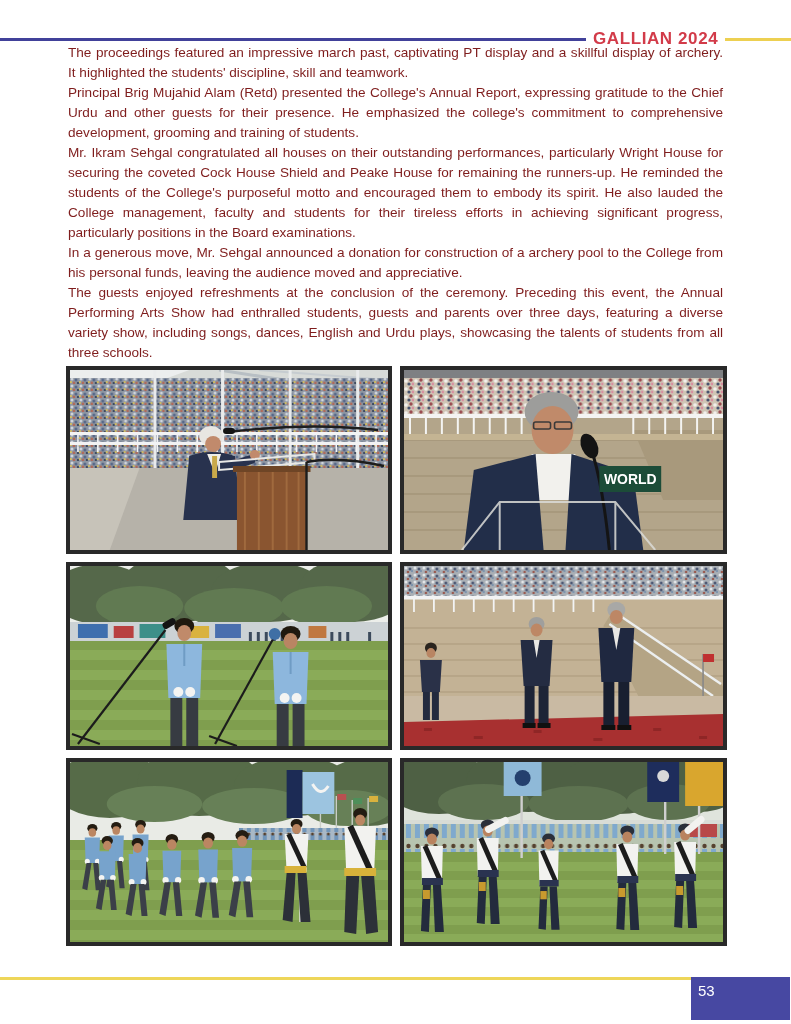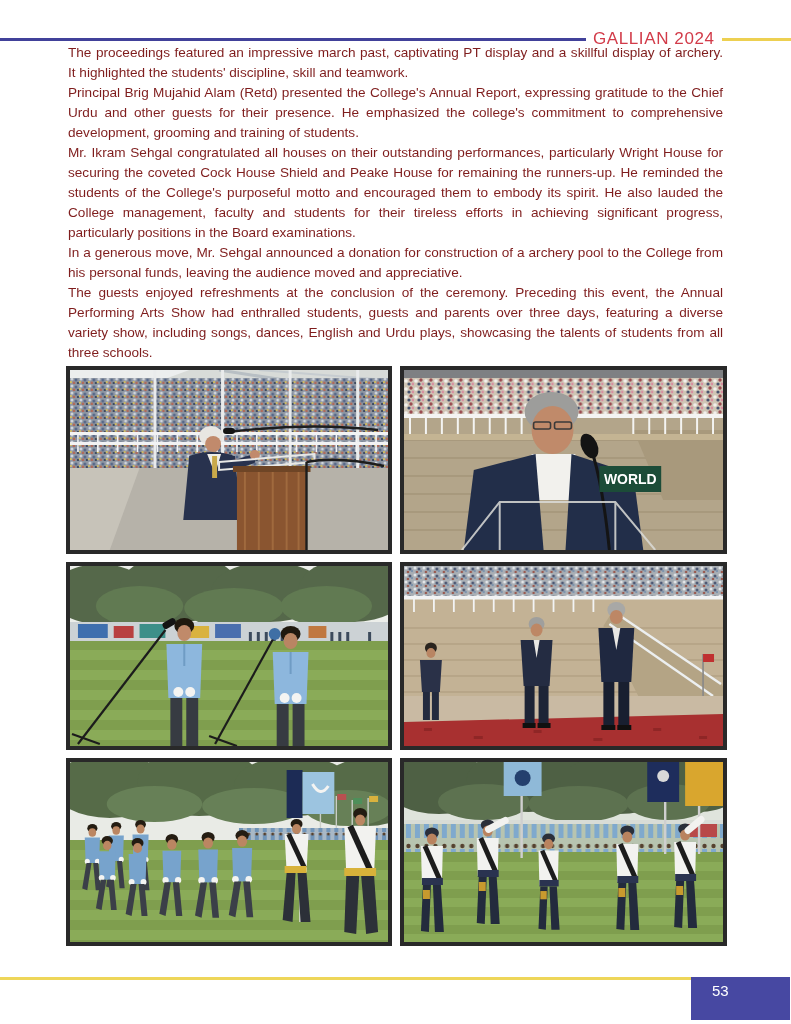--- a/index.html
+++ b/index.html
@@ -6,41 +6,41 @@
   html,body { background:#ffffff; }
   .page {
     position:relative; width:791px; height:1024px; background:#ffffff;
     font-family:"Liberation Sans", sans-serif; overflow:hidden;
   }
   
   .hdr { position:absolute; left:0; right:0; top:30px; height:18px;
          display:flex; align-items:center; }
   .hdr-rule-left  { width:586px; height:3px; background:#41419a; }
   .hdr-rule-right { flex:1; height:3px; background:#edd051; }
-  .hdr-title { color:#d23b49; font-weight:normal; font-size:17px;
+  .hdr-title { color:#d23b49; font-weight:bold; font-size:17px;
                letter-spacing:.6px; margin:0 7px; white-space:nowrap; }
   
   .article { position:absolute; left:68px; top:43px; width:655px;
              font-size:13.6px; line-height:20px; color:#7f1d1d;
              text-align:justify; }
   .article p { margin:0; }
   
   .photo { position:absolute; border:4px solid #292929; background:#fff; overflow:hidden; }
   .photo svg { display:block; width:100%; height:100%; }
   .ph1 { left:66px;  top:366px; width:326px; height:188px; }
   .ph2 { left:400px; top:366px; width:327px; height:188px;text-align:center; }
   .ph3 { left:66px;  top:562px; width:326px; height:188px; }
   .ph4 { left:400px; top:562px; width:327px; height:188px; }
   .ph5 { left:66px;  top:758px; width:326px; height:188px; }
   .ph6 { left:400px; top:758px; width:327px; height:188px; }
   
   .ftr-rule { position:absolute; left:0; top:977px; width:691px; height:3px; background:#eed659; }
   .page-num { position:absolute; left:691px; top:977px; width:99px; height:43px;
               background:#4748a2; color:#ffffff; font-size:15px;
-              padding:5px 0 0 21px; }
+              padding:5px 0 0 7px; }
 </style>
 </head>
 <body>
 
 <div class="page">
 
   <div class="hdr">
     <span class="hdr-rule-left"></span>
     <span class="hdr-title">GALLIAN 2024</span>
     <span class="hdr-rule-right"></span>

